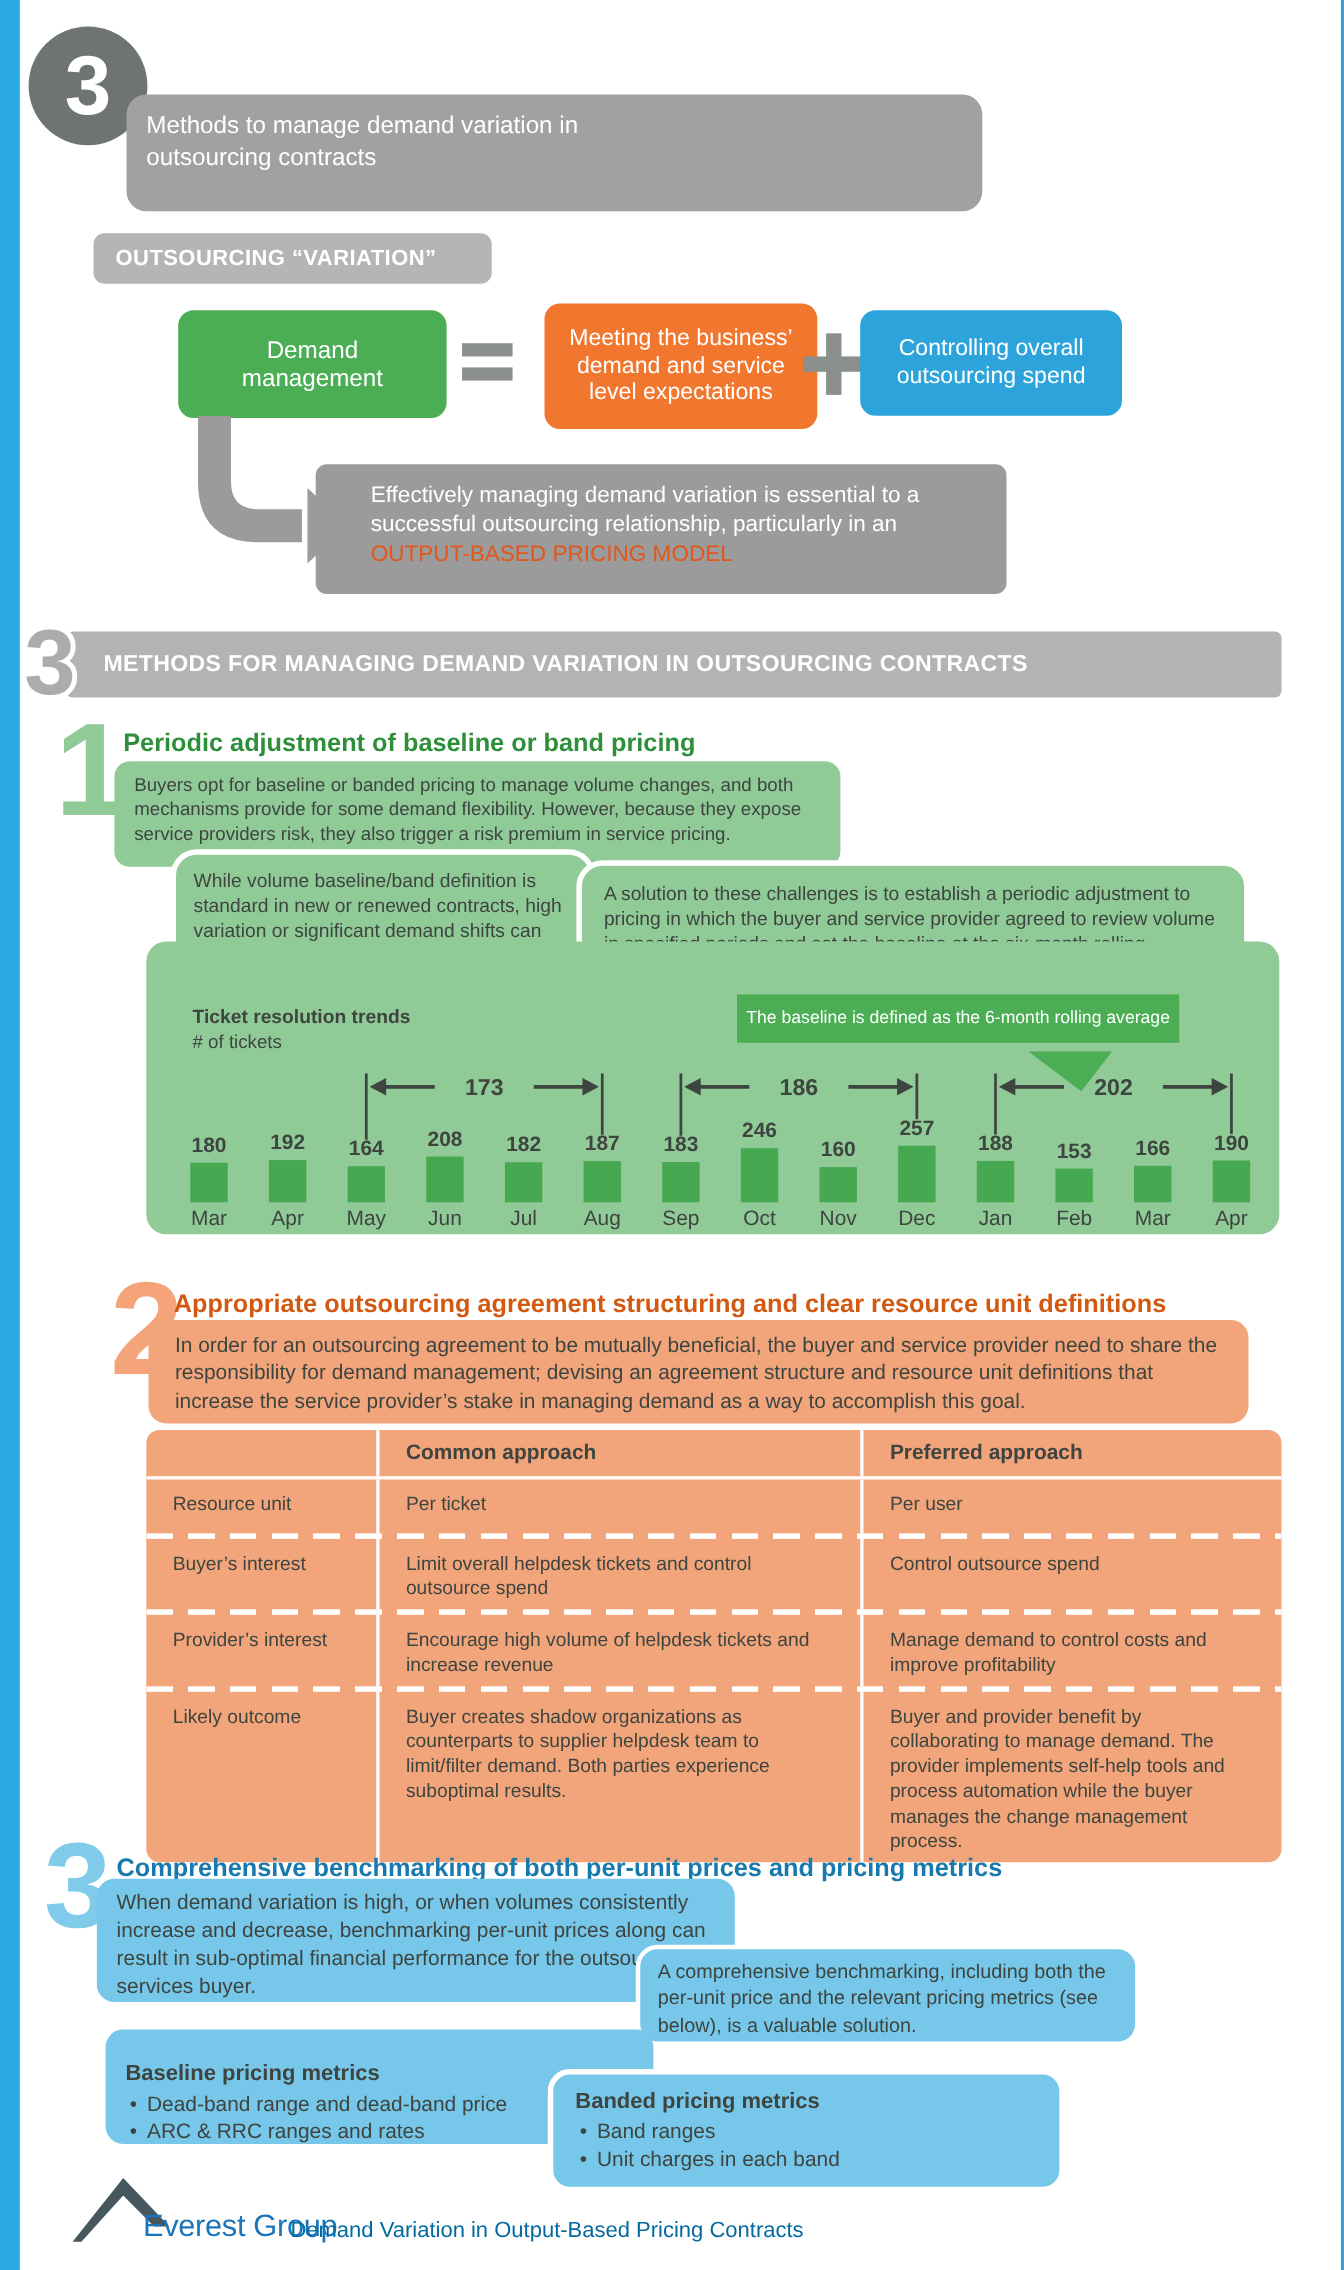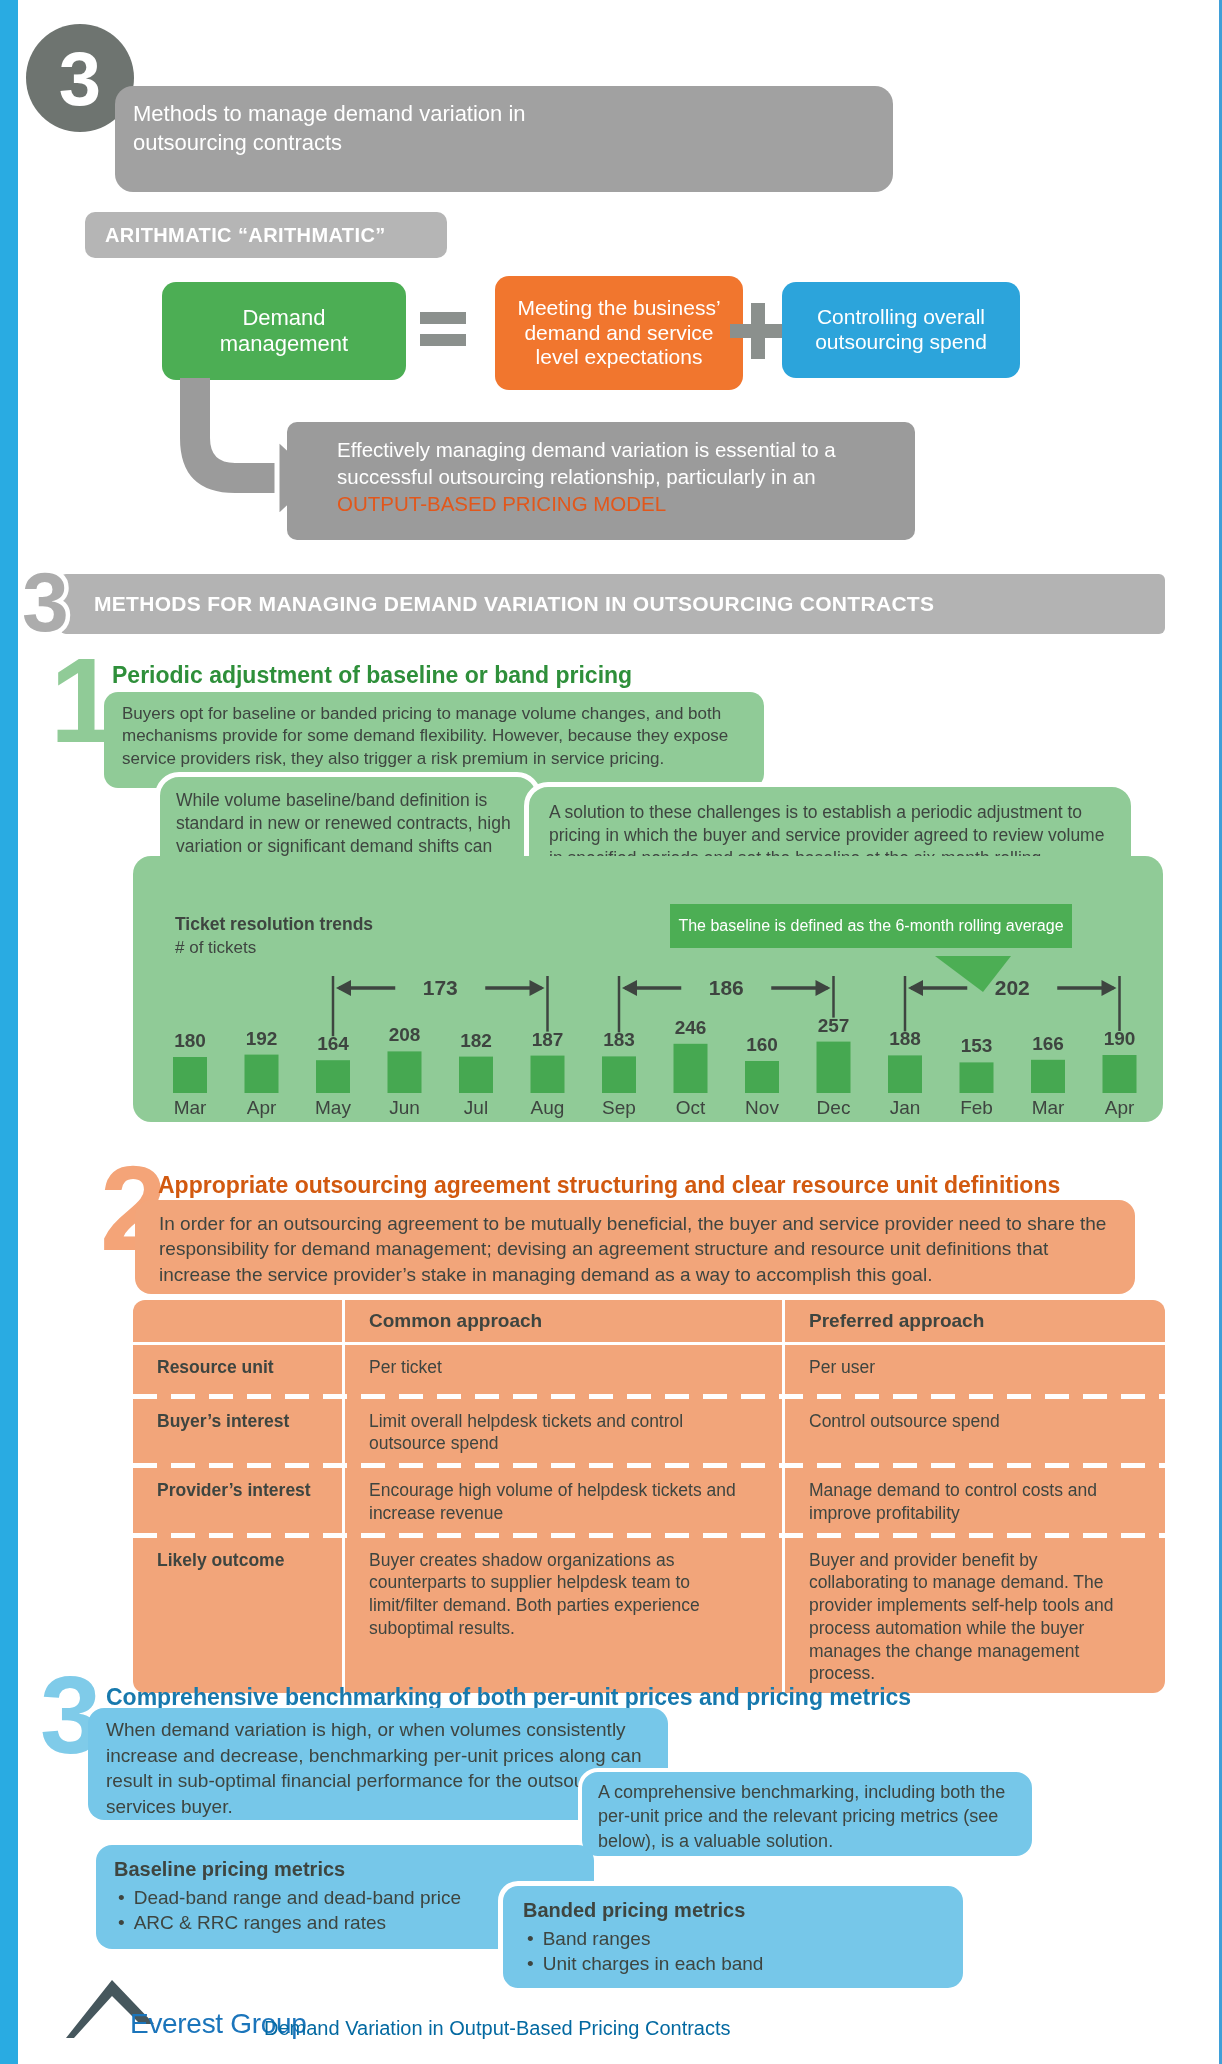--- a/index.html
+++ b/index.html
@@ -69,32 +69,32 @@
     font-size:16px; display:flex; align-items:center; justify-content:center; }
   .chart-svg { position:absolute; left:0; top:0; }
 
   
   .orange-panel { position:absolute; left:135px; top:1200px; width:1000px; height:94px; background:#F2A57A; border-radius:16px;
     font-size:19px; line-height:1.33; padding:11px 24px; box-sizing:border-box; }
   .table { position:absolute; left:133px; top:1300px; width:1032px; background:#F2A57A; border-radius:12px; overflow:hidden; }
   .t-row { display:grid; grid-template-columns:212px 440px 380px; }
   .t-cell { padding:11px 24px 8px 24px; box-sizing:border-box; font-size:17.5px; line-height:1.3; border-right:3px solid #fff; }
   .t-cell:last-child { border-right:none; }
-  .t-label { font-weight:bold; }
+  .t-label { font-weight:normal; }
   .t-head { min-height:40px; }
   .t-head .t-cell { font-weight:bold; font-size:19px; padding-top:9px; }
   .t-solid-sep { height:3px; background:#fff; }
   .t-dash-sep { height:5px; background:repeating-linear-gradient(90deg,#fff 0 24px, #F2A57A 24px 38px); }
   .rh-1 { min-height:49px; } .rh-2 { min-height:53px; } .rh-3 { min-height:61px; } .rh-4 { min-height:130px; }
 
   
   .blue-box { position:absolute; background:#76C7E9; border-radius:16px; font-size:19px; line-height:1.35; box-sizing:border-box; }
   .b-intro    { left:88px;  top:1708px; width:580px; height:112px; padding:9px 18px; }
   .b-solution { left:578px; top:1768px; width:458px; height:92px; border:4px solid #fff; border-radius:20px; padding:8px 16px; font-size:18px; }
-  .b-baseline { left:96px;  top:1845px; width:498px; height:104px; padding:11px 18px; }
+  .b-baseline { left:96px;  top:1845px; width:498px; height:104px; padding:27px 18px; }
   .b-banded   { left:498px; top:1881px; width:470px; height:112px; border:5px solid #fff; border-radius:20px; padding:11px 20px; }
   .blue-box .bt { font-weight:bold; font-size:20px; margin-bottom:2px; }
   .bullet { display:flex; font-size:19px; line-height:1.32; }
   .bullet:before { content:"\2022"; margin:0 9px 0 4px; }
 
   
   .brand { position:absolute; left:130px; top:2008px; font-size:28px; color:#1B75BB; letter-spacing:-.3px; }
   .tagline { position:absolute; left:264px; top:2017px; font-size:20px; color:#0369a1; }
   .mountain { position:absolute; left:62px; top:1976px; }
 </style>
@@ -103,21 +103,21 @@
 
 <div class="page">
   <div class="edge-left"></div>
   <div class="edge-right"></div>
 
   <div class="badge-circle">
       <span>3</span>
     </div>
   <div class="title-box pre">Methods to manage demand variation in
 outsourcing contracts</div>
-  <div class="kicker">ARITHMATIC “ARITHMATIC”</div>
+  <div class="kicker">OUTSOURCING “VARIATION”</div>
 
   <div class="eq-box eq-green pre">Demand
 management</div>
   <div class="eq-equals">
       <div></div>
       <div></div>
     </div>
   <div class="eq-box eq-orange pre">Meeting the business’
 demand and service
 level expectations</div>

